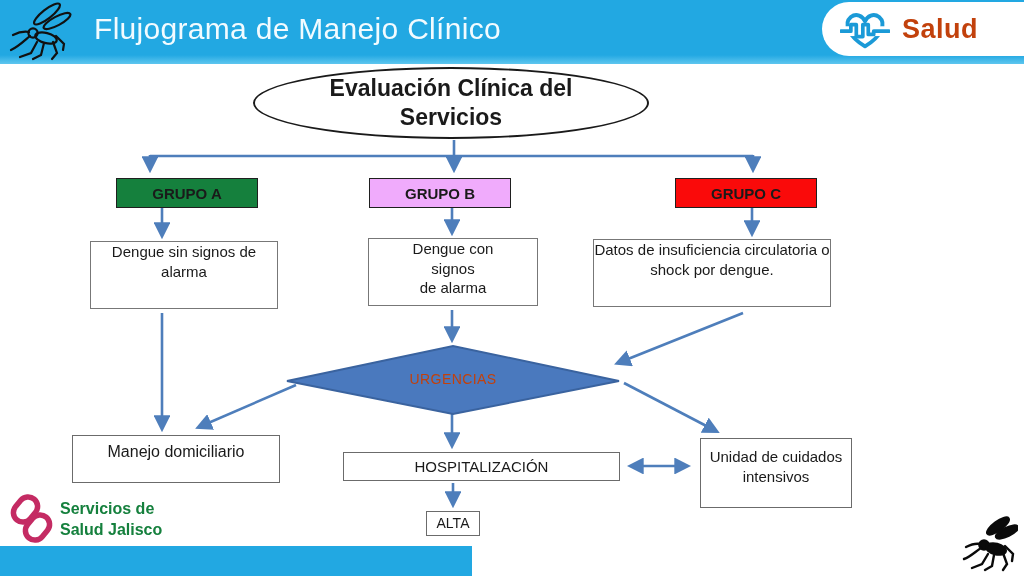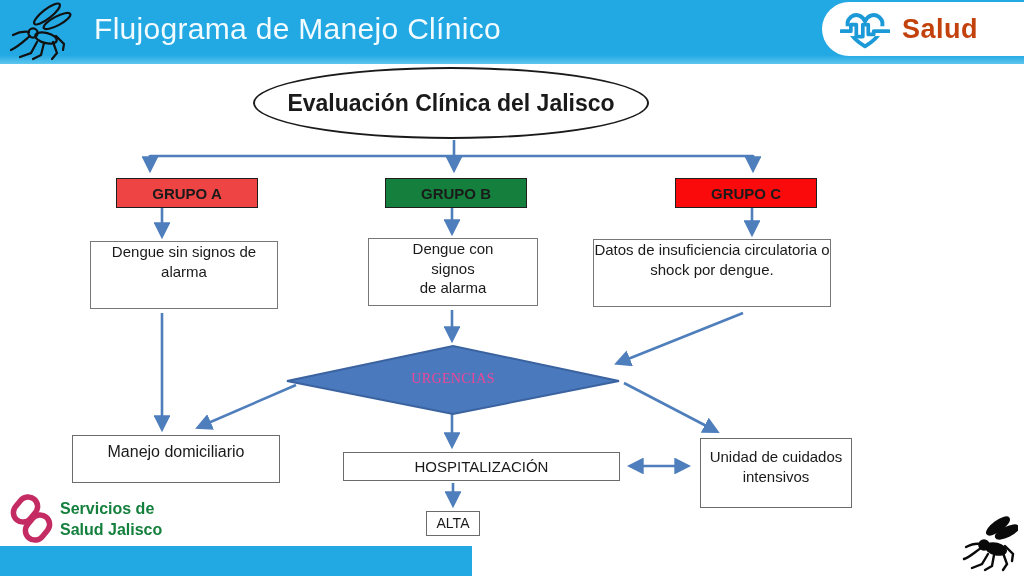--- a/index.html
+++ b/index.html
@@ -19,33 +19,33 @@
 
   
   .node{position:absolute;box-sizing:border-box;background:#fff;text-align:center;}
   .ellipse{left:253px;top:67px;width:396px;height:72px;border:2.5px solid #1a1a1a;
            border-radius:50%;display:flex;align-items:center;justify-content:center;}
   .ellipse span{display:block;width:330px;font-size:23px;font-weight:bold;line-height:1.25;}
 
   .group-box{position:absolute;width:142px;height:30px;border:1px solid #1f1f1f;
              display:flex;align-items:center;justify-content:center;
              font-size:15px;font-weight:bold;box-sizing:border-box;}
-  .ga{left:116px;top:178px;background:#ef4444;}
-  .gb{left:385px;top:178px;background:#15803d;}
+  .ga{left:116px;top:178px;background:#15803d;}
+  .gb{left:369px;top:178px;background:#f0abfc;}
   .gc{left:675px;top:178px;background:#fa0a0a;}
 
   .desc{border:1.5px solid #777;font-size:15px;line-height:1.3;
         white-space:pre-line;}
   .d1{left:90px;top:241px;width:188px;height:68px;}
   .d2{left:368px;top:238px;width:170px;height:68px;}
   .d3{left:593px;top:239px;width:238px;height:68px;}
 
   .decision-label{position:absolute;left:287px;top:346px;width:332px;height:66px;
-                  display:flex;align-items:center;justify-content:center;color:#ec4899;
-                  font-size:14px;letter-spacing:.4px;font-family:Liberation Serif, serif;}
+                  display:flex;align-items:center;justify-content:center;color:#c2410c;
+                  font-size:14px;letter-spacing:.4px;}
 
   .outcome{border:1.5px solid #6b6b6b;font-size:15px;line-height:1.3;}
   .home{left:72px;top:435px;width:208px;height:48px;padding-top:6px;font-size:16px;}
   .hosp{left:343px;top:452px;width:277px;height:29px;display:flex;align-items:center;
         justify-content:center;padding-top:0;}
   .icu{left:700px;top:438px;width:152px;height:70px;padding-top:8px;}
   .alta{left:426px;top:511px;width:54px;height:25px;display:flex;align-items:center;
         justify-content:center;font-size:14px;}
 
   
@@ -107,21 +107,21 @@
       <line x1="296" y1="385" x2="199" y2="427" marker-end="url(#ah)"></line>
       <line x1="452" y1="414" x2="452" y2="445" marker-end="url(#ah)"></line>
       <line x1="624" y1="383" x2="716" y2="431" marker-end="url(#ah)"></line>
       <line x1="453" y1="483" x2="453" y2="504" marker-end="url(#ah)"></line>
       <line x1="631" y1="466" x2="687" y2="466" marker-start="url(#ah)" marker-end="url(#ah)"></line>
     </g>
     <polygon points="287,381 453,346 619,381 453,414" fill="#4a79be" stroke="#3a639f" stroke-width="2"></polygon>
   </svg>
 
   <div class="node ellipse">
-    <span>Evaluación Clínica del Jalisco</span>
+    <span>Evaluación Clínica del Servicios</span>
   </div>
 
   <div class="group-box ga">
     <span>GRUPO A</span>
   </div>
   <div class="group-box gb">
     <span>GRUPO B</span>
   </div>
   <div class="group-box gc">
     <span>GRUPO C</span>

